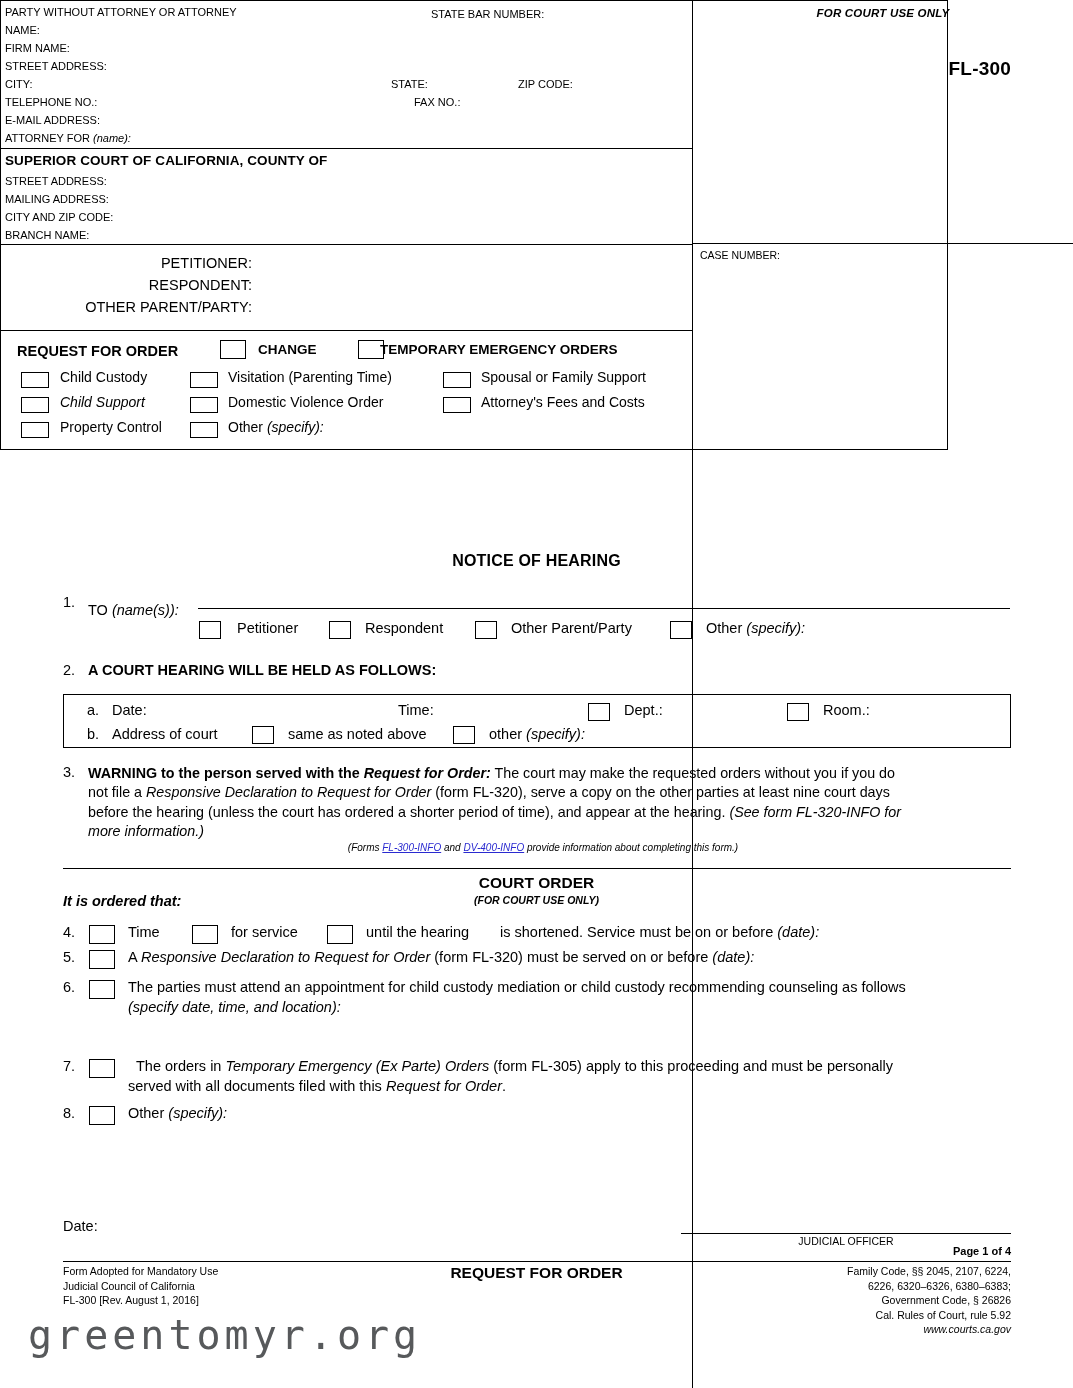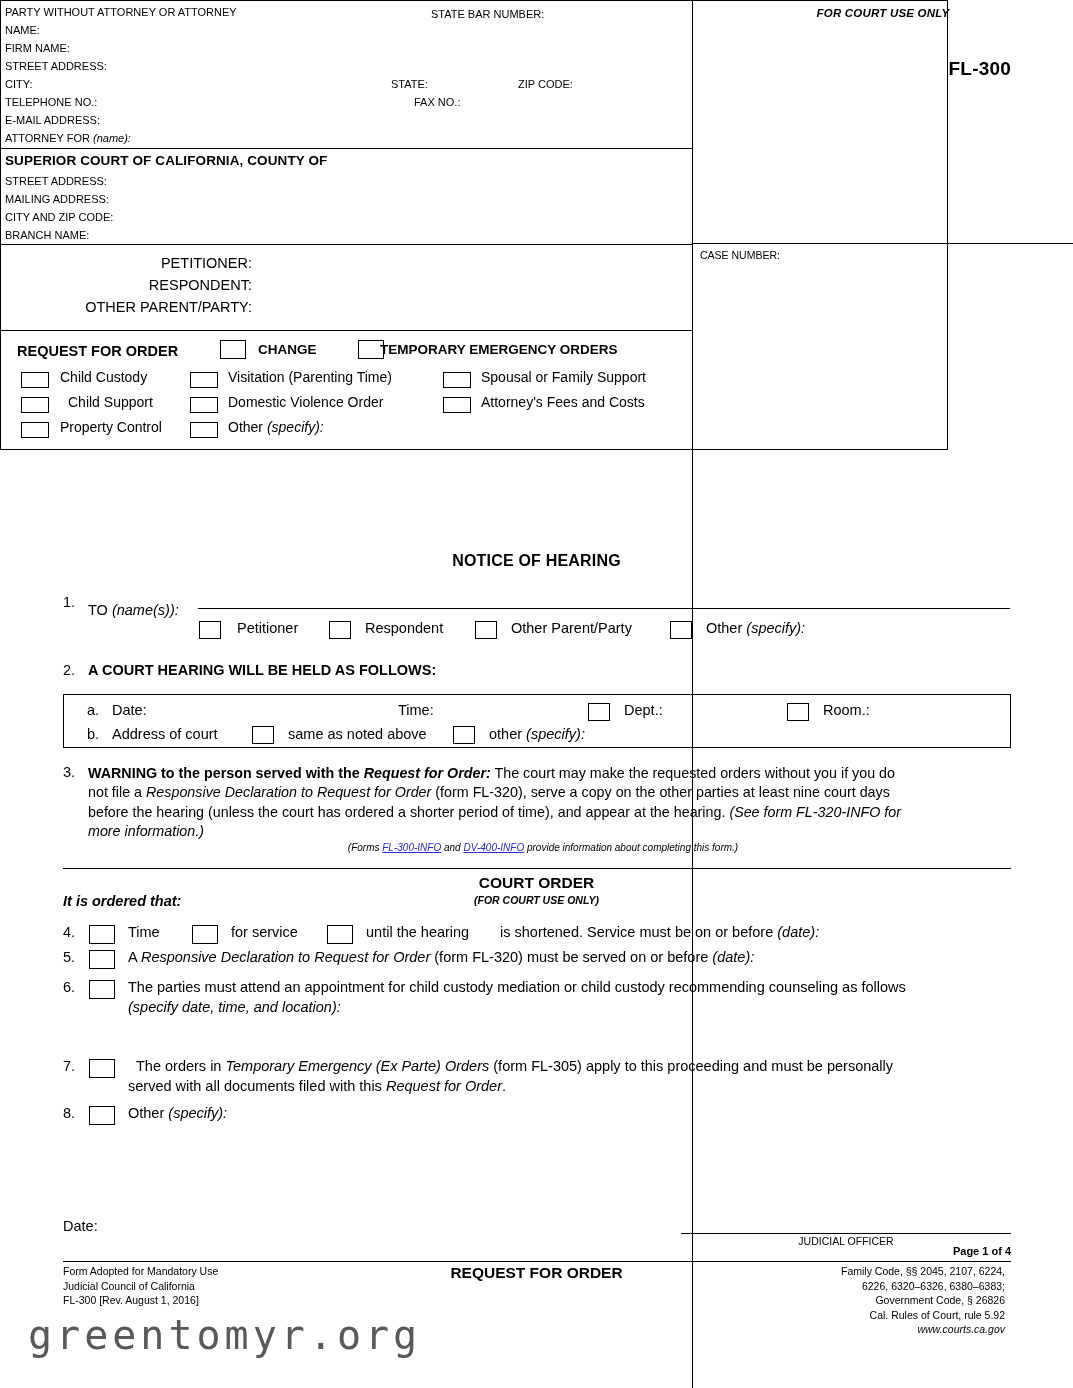--- a/index.html
+++ b/index.html
@@ -101,21 +101,21 @@
   .ordered{left:63px;top:893px;font-size:14.5px;font-weight:bold;font-style:italic;}
 
   
   .dateLbl{left:63px;top:1218px;font-size:14.5px;}
   .sigline{position:absolute;left:681px;top:1233px;width:330px;border-top:1.3px solid #000;}
   .joLbl{position:absolute;left:681px;width:330px;top:1235px;text-align:center;font-size:10.5px;}
   .pageno{position:absolute;right:62px;top:1245px;font-size:11px;font-weight:bold;}
   .footRule{position:absolute;left:63px;top:1261px;width:948px;border-top:1.6px solid #000;}
   .footL{position:absolute;left:63px;top:1264px;font-size:10.5px;line-height:14.5px;}
   .footC{position:absolute;left:0;right:0;top:1264px;text-align:center;font-size:15.5px;font-weight:bold;}
-  .footR{position:absolute;right:68px;top:1264px;font-size:10.5px;line-height:14.5px;text-align:right;}
+  .footR{position:absolute;right:62px;top:1264px;font-size:10.5px;line-height:14.5px;text-align:right;}
   .footR .wc{font-style:italic;}
 
   .watermark{
     position:absolute;left:28px;top:1312px;
     font-family:"DejaVu Sans Mono","Liberation Mono",monospace;
     font-size:40px;color:#57595b;letter-spacing:4px;white-space:nowrap;
   }
 </style>
 </head>
 <body>
@@ -168,21 +168,21 @@
         <span class="cbox big abs" style="left:220px;top:9px;"></span>
         <div class="rfoLbl" style="left:258px;top:11px;">CHANGE</div>
 
         <span class="cbox big abs" style="left:358px;top:9px;"></span>
         <div class="rfoLbl" style="left:380px;top:11px;">TEMPORARY EMERGENCY ORDERS</div>
 
         <span class="cbox abs" style="left:21px;top:41px;"></span>
         <div class="optLbl" style="left:60px;top:38px;">Child Custody</div>
 
         <span class="cbox abs" style="left:21px;top:66px;"></span>
-        <div class="optLbl" style="left:68px;top:63px;">Child Support</div>
+        <div class="optLbl" style="left:60px;top:63px;font-style:italic;">Child Support</div>
 
         <span class="cbox abs" style="left:21px;top:91px;"></span>
         <div class="optLbl" style="left:60px;top:88px;">Property Control</div>
 
         <span class="cbox abs" style="left:190px;top:41px;"></span>
         <div class="optLbl" style="left:228px;top:38px;">Visitation (Parenting Time)</div>
 
         <span class="cbox abs" style="left:190px;top:66px;"></span>
         <div class="optLbl" style="left:228px;top:63px;">Domestic Violence Order</div>
 

